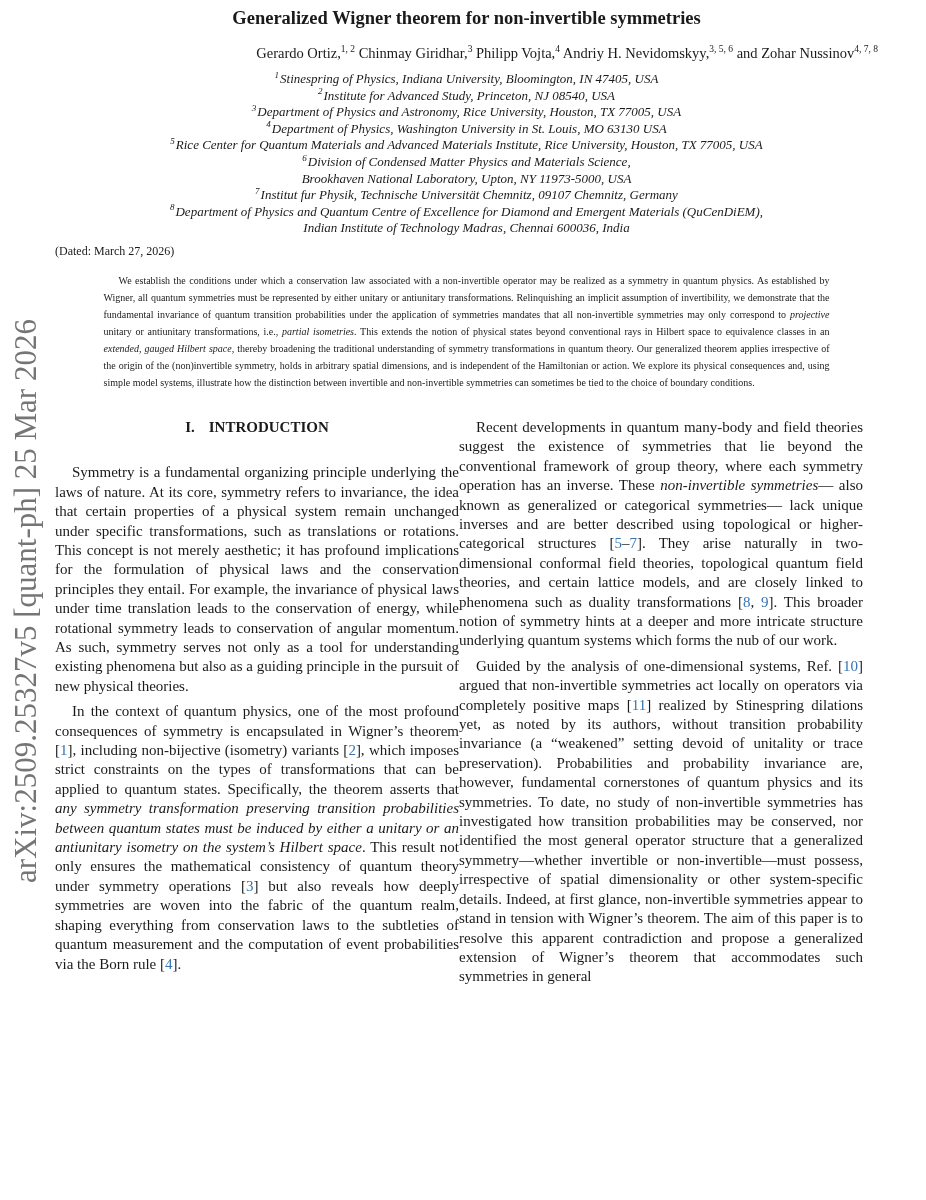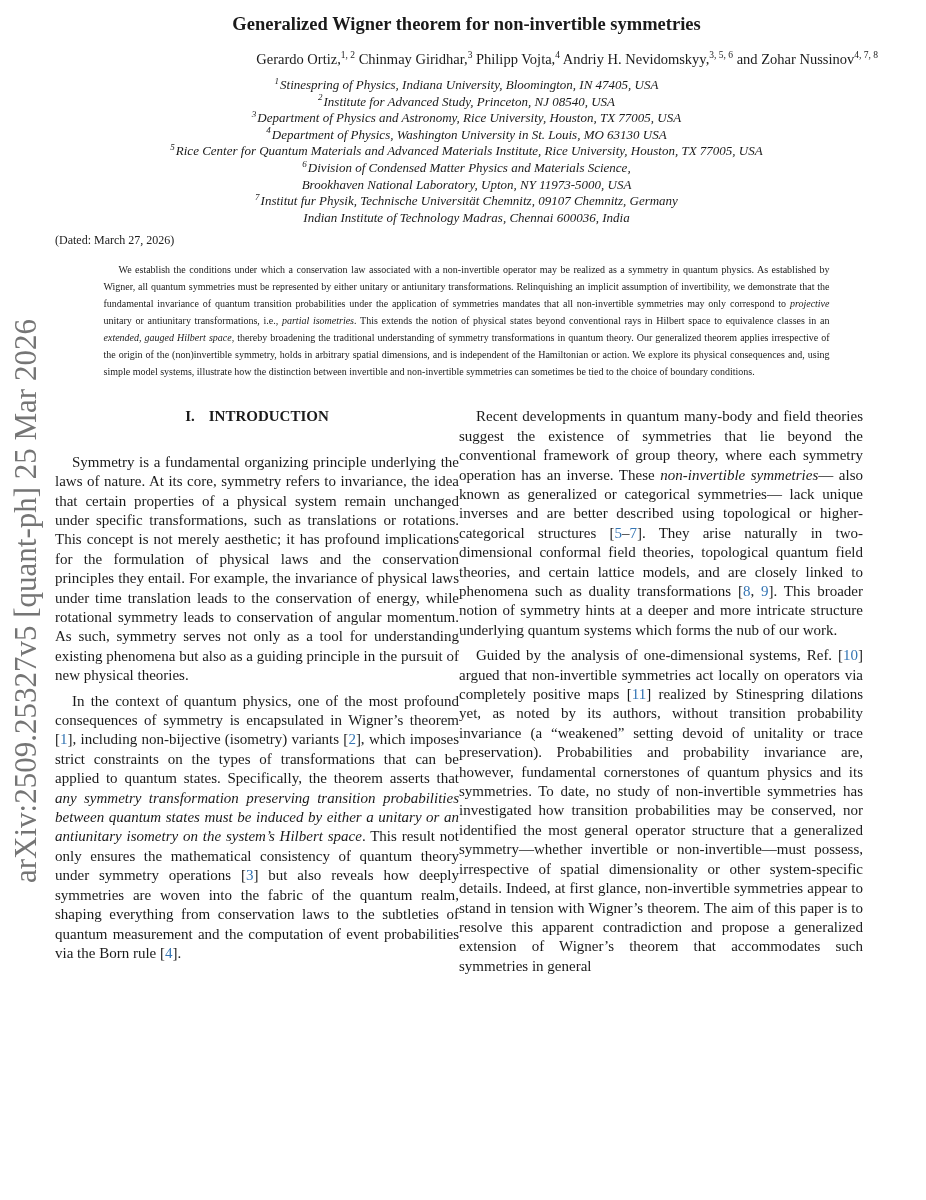--- a/index.html
+++ b/index.html
@@ -24,21 +24,21 @@
     height:706px;width:48px;
     writing-mode:vertical-rl;
     transform:rotate(180deg);
     font-size:31px;
     color:var(--watermark);
     white-space:nowrap;
     text-align:center;
     line-height:48px;
   }
   .content{
-    padding:12px 48px 0 55px;
+    padding:6px 48px 0 55px;
   }
   .title{
     text-align:center;
     font-weight:bold;
     font-size:18.5px;
     margin-top:2px;
   }
   .authors{
     text-align:right;
     font-size:14.5px;
@@ -116,20 +116,21 @@
 
     <div class="affiliations">
         <div class="affil-line"><sup>1</sup><span>Stinespring of Physics, Indiana University, Bloomington, IN 47405, USA</span></div>
         <div class="affil-line"><sup>2</sup><span>Institute for Advanced Study, Princeton, NJ 08540, USA</span></div>
         <div class="affil-line"><sup>3</sup><span>Department of Physics and Astronomy, Rice University, Houston, TX 77005, USA</span></div>
         <div class="affil-line"><sup>4</sup><span>Department of Physics, Washington University in St. Louis, MO 63130 USA</span></div>
         <div class="affil-line"><sup>5</sup><span>Rice Center for Quantum Materials and Advanced Materials Institute, Rice University, Houston, TX 77005, USA</span></div>
         <div class="affil-line"><sup>6</sup><span>Division of Condensed Matter Physics and Materials Science,</span></div>
         <div class="affil-line"><span>Brookhaven National Laboratory, Upton, NY 11973-5000, USA</span></div>
         <div class="affil-line"><sup>7</sup><span>Institut fur Physik, Technische Universität Chemnitz, 09107 Chemnitz, Germany</span></div>
+        <div class="affil-line"><sup>8</sup><span>Department of Physics and Quantum Centre of Excellence for Diamond and Emergent Materials (QuCenDiEM),</span></div>
         <div class="affil-line"><span>Indian Institute of Technology Madras, Chennai 600036, India</span></div>
       </div>
 
     <div class="dated">(Dated: March 27, 2026)</div>
 
     <p class="abstract"><span>We establish the conditions under which a conservation law associated with a non-invertible operator may be realized as a symmetry in quantum physics. As established by Wigner, all quantum symmetries must be represented by either unitary or antiunitary transformations. Relinquishing an implicit assumption of invertibility, we demonstrate that the fundamental invariance of quantum transition probabilities under the application of symmetries mandates that all non-invertible symmetries may only correspond to </span><span class="it">projective</span><span> unitary or antiunitary transformations, i.e., </span><span class="it">partial isometries</span><span>.  This extends the notion of physical states beyond conventional rays in Hilbert space to equivalence classes in an </span><span class="it">extended, gauged Hilbert space</span><span>, thereby broadening the traditional understanding of symmetry transformations in quantum theory.  Our generalized theorem applies irrespective of the origin of the (non)invertible symmetry, holds in arbitrary spatial dimensions, and is independent of the Hamiltonian or action. We explore its physical consequences and, using simple model systems, illustrate how the distinction between invertible and non-invertible symmetries can sometimes be tied to the choice of boundary conditions.</span></p>
 
     <div class="columns">
 
       <div class="col">

